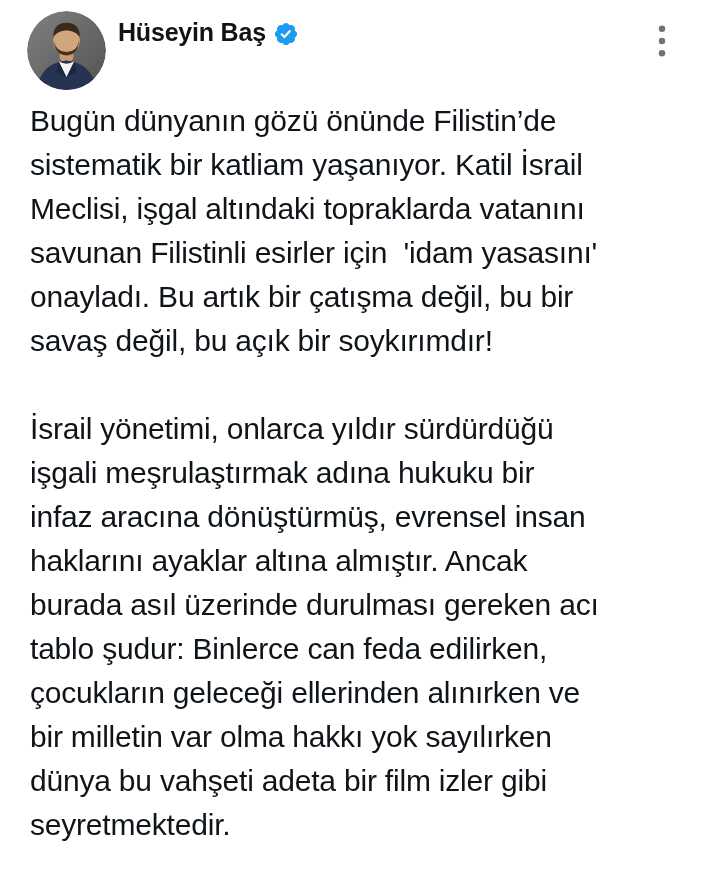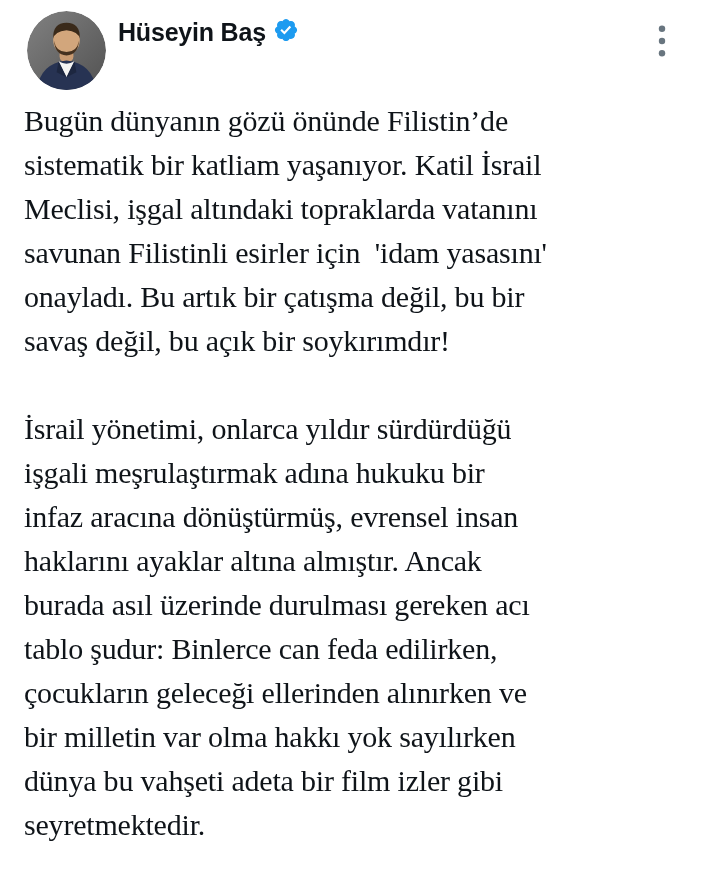--- a/index.html
+++ b/index.html
@@ -34,21 +34,21 @@
     cursor: pointer;
   }
   .avatar svg { display: block; width: 100%; height: 100%; }
   .user-info {
     position: absolute;
     left: 91px;
     top: 6px;
   }
   .name-row {
     display: flex;
-    align-items: flex-start;
+    align-items: flex-end;
     gap: 7px;
     line-height: 30px;
   }
   .display-name {
     font-size: 25px;
     font-weight: 700;
     color: #0f1419;
     letter-spacing: -0.2px;
     cursor: pointer;
   }
@@ -79,23 +79,22 @@
     position: absolute;
     left: 22px;
     top: 99px;
     width: 668px;
     font-size: 30px;
     line-height: 44px;
     color: #0f1419;
     letter-spacing: -0.2px;
   }
   .tweet-body p {
-    margin: 0 0 44px 2px;
+    margin: 0 0 44px 8px;
     white-space: pre-wrap;
-    font-family: Liberation Serif, serif;
   }
   .tweet-body p:last-child { margin-bottom: 0; }
 </style>
 </head>
 <body>
 
 <div class="tweet-card">
 
   <div class="tweet-header">
 

